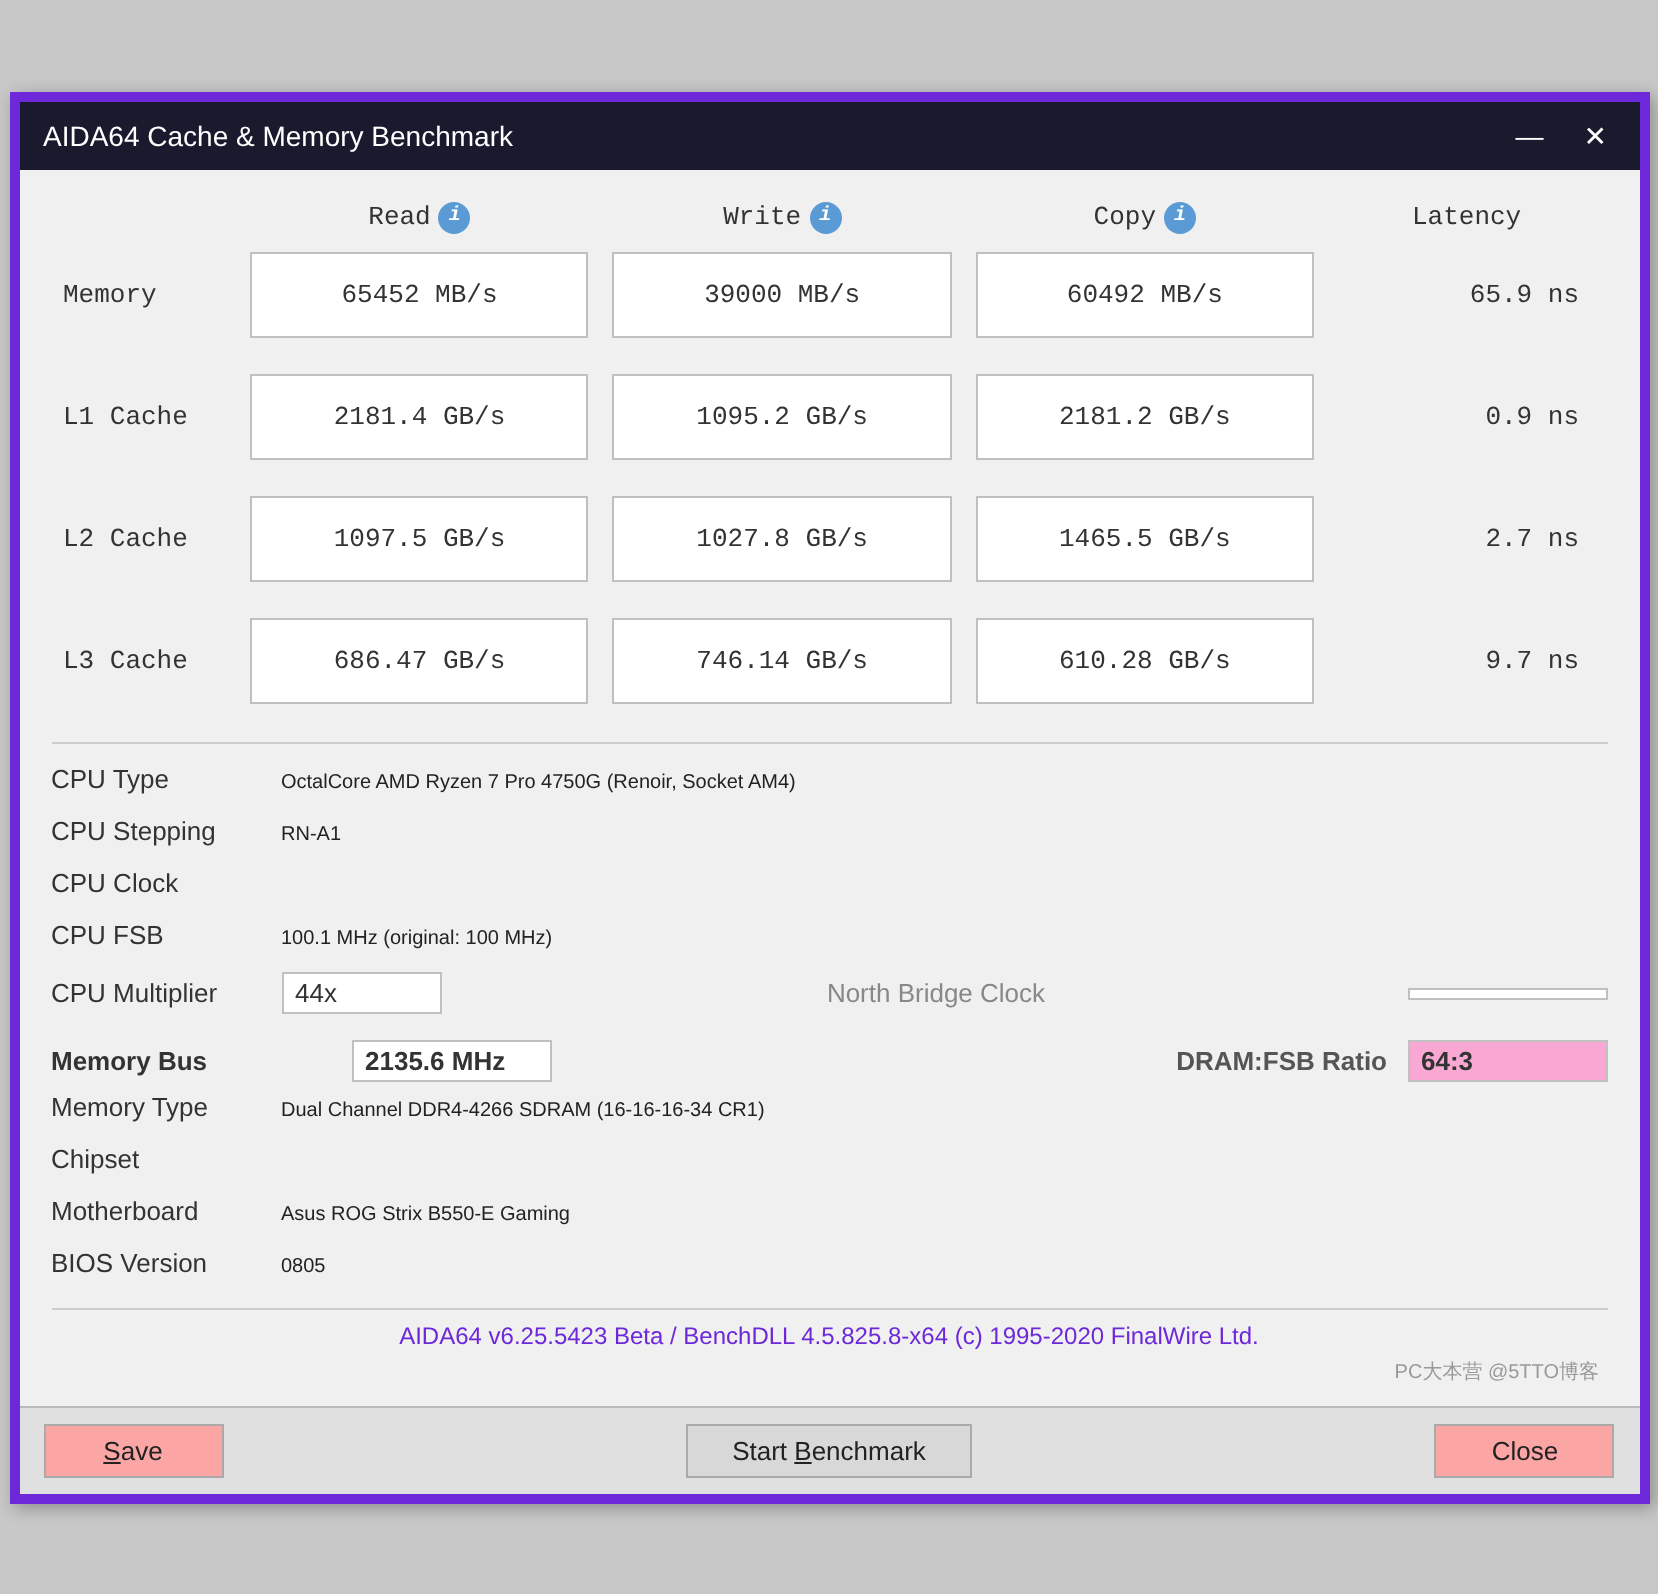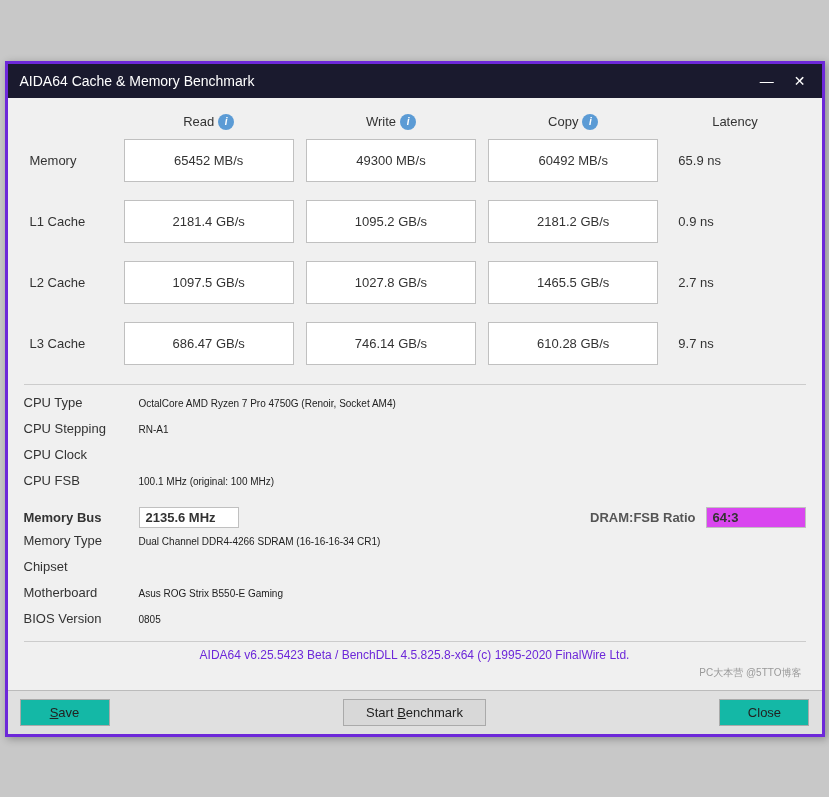--- a/index.html
+++ b/index.html
@@ -9,21 +9,21 @@
       justify-content: center;
       align-items: center;
       width: 829px;
       height: 797px;
       font-family: 'Segoe UI', Tahoma, sans-serif;
       font-size: 13px;
     }
     .window {
       width: 820px;
       background: #f0f0f0;
-      border: 3px solid #6d28d9;
+      border: 5px solid #6d28d9;
       box-shadow: 2px 2px 8px rgba(0,0,0,0.3);
     }
     .title-bar {
       background: #1a1a2e;
       color: white;
       padding: 8px 12px;
       display: flex;
       justify-content: space-between;
       align-items: center;
       font-size: 14px;
@@ -44,20 +44,21 @@
       padding: 2px 4px;
     }
     .content {
       padding: 12px 16px 8px 16px;
     }
     
     .bench-table {
       width: 100%;
       border-collapse: collapse;
       margin-bottom: 14px;
+      font-family: Liberation Mono, monospace;
     }
     .bench-table th {
       font-weight: normal;
       color: #333;
       text-align: center;
       padding: 4px 8px;
     }
     .bench-table td {
       padding: 5px 6px;
       color: #222;
@@ -72,21 +73,21 @@
       border: 1px solid #c0c0c0;
       padding: 13px 8px;
       text-align: center;
       min-width: 120px;
       display: inline-block;
       width: 100%;
       font-size: 13px;
       color: #333;
     }
     .latency-val {
-      text-align: left;
+      text-align: right;
       color: #333;
       font-size: 13px;
       padding: 3px 8px;
     }
     .col-header {
       text-align: center;
       display: flex;
       align-items: center;
       justify-content: center;
       gap: 4px;
@@ -169,24 +170,25 @@
     .mem-bus-label { width: 115px; flex-shrink: 0; font-size: 13px; color: #333; }
     .mem-bus-val {
       background: white;
       border: 1px solid #c0c0c0;
       padding: 2px 6px;
       font-size: 13px;
       color: #333;
       min-width: 100px;
       display: inline-block;
       margin-right: 12px;
+      margin-left: 35px;
     }
     .dram-ratio-label { flex: 1; text-align: right; padding-right: 10px; font-size: 13px; color: #555; }
     .dram-ratio-val {
-      background: #d946ef;
+      background: #f9a8d4;
       border: 1px solid #c0c0c0;
       padding: 2px 6px;
       font-size: 13px;
       color: #333;
       min-width: 80px;
       display: inline-block;
       width: 100px;
     }
     
     .footer-text {
@@ -207,21 +209,21 @@
     
     .btn-bar {
       background: #e0e0e0;
       border-top: 1px solid #bbb;
       padding: 8px 12px;
       display: flex;
       justify-content: space-between;
       align-items: center;
     }
     .btn {
-      background: #14b8a6;
+      background: #fca5a5;
       border: 1px solid #aaa;
       padding: 5px 22px;
       font-size: 13px;
       cursor: pointer;
       color: #222;
       min-width: 90px;
     }
     .btn-primary {
       background: #d8d8d8;
     }
@@ -277,21 +279,21 @@
           </th>
           <th class="latency-col">
             <span>Latency</span>
           </th>
         </tr>
       </thead>
       <tbody id="bench-tbody">
       <tr>
       <td class="row-label">Memory</td>
       <td class="bench-val"><div class="value-box">65452 MB/s</div></td>
-      <td class="bench-val"><div class="value-box">49300 MB/s</div></td>
+      <td class="bench-val"><div class="value-box">39000 MB/s</div></td>
       <td class="bench-val"><div class="value-box">60492 MB/s</div></td>
       <td>
               <div class="latency-val">65.9 ns</div>
             </td>
     </tr>
           <tr style="height: 8px;"></tr>
           <tr>
       <td class="row-label">L1 Cache</td>
       <td class="bench-val"><div class="value-box">2181.4 GB/s</div></td>
       <td class="bench-val"><div class="value-box">1095.2 GB/s</div></td>
@@ -337,20 +339,26 @@
 
       <div class="info-row">
         <span class="info-label">CPU Clock</span>
       </div>
 
       <div class="info-row">
         <span class="info-label">CPU FSB</span>
         <span class="info-value">100.1 MHz  (original: 100 MHz)</span>
       </div>
 
+      <div class="info-row cpu-mult-row">
+        <span class="info-label">CPU Multiplier</span>
+        <span class="cpu-mult-val">44x</span>
+        <span class="nb-clock-label">North Bridge Clock</span>
+        <span class="nb-clock-box"></span>
+      </div>
 
       <div class="sep-row"></div>
 
       <div class="mem-bus-row info-row">
         <span class="mem-bus-label">Memory Bus</span>
         <span class="mem-bus-val">2135.6 MHz</span>
         <span class="dram-ratio-label">DRAM:FSB Ratio</span>
         <span class="dram-ratio-val">64:3</span>
       </div>
 

